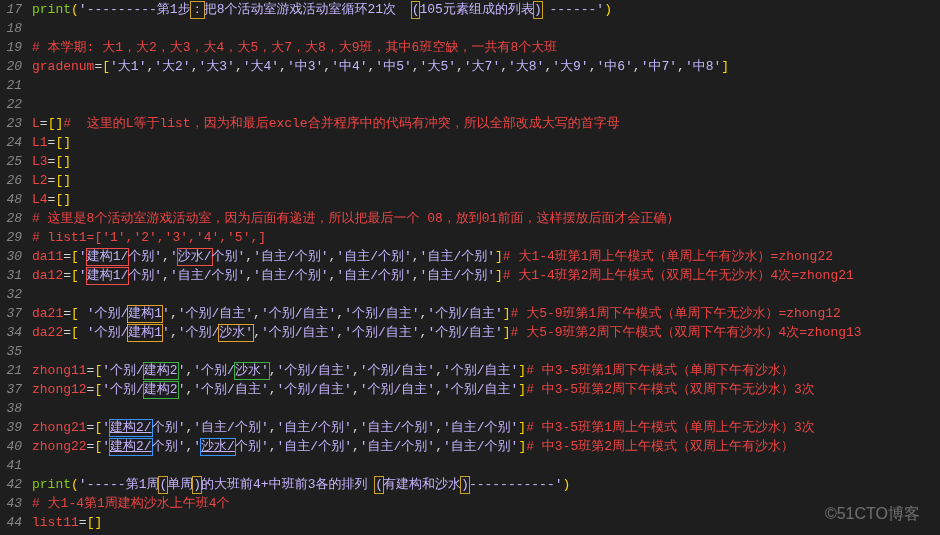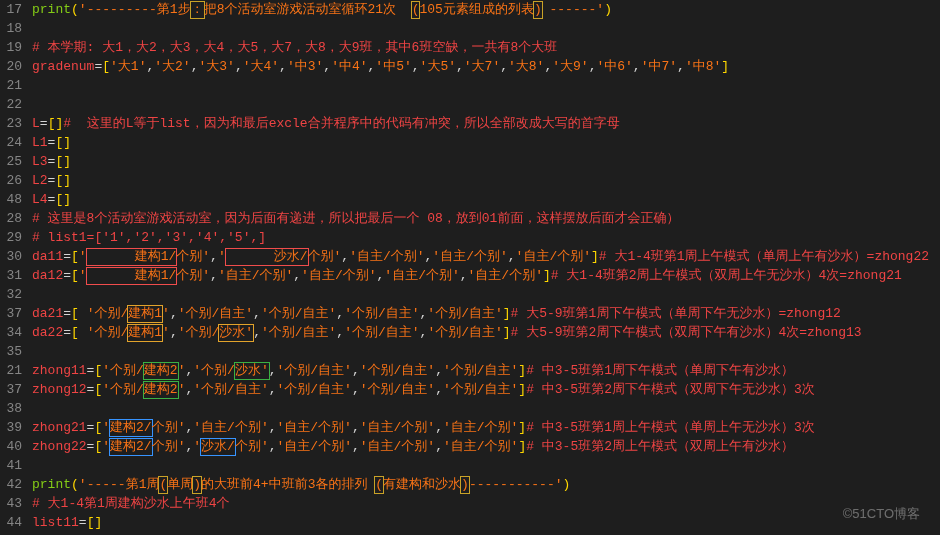--- a/index.html
+++ b/index.html
@@ -15,40 +15,41 @@
     position: relative;
   }
   .editor { display: flex; }
   .gutter {
     width: 32px;
     text-align: right;
     padding-right: 10px;
     color: #858585;
     user-select: none;
     flex-shrink: 0;
+    font-style: italic;
   }
   .code { white-space: pre; }
   .line { height: 19px; }
   .c-fn  { color: #84cc16; }         
-  .c-str { color: #f97316; }         
+  .c-str { color: #c4b5fd; }         
   .c-com { color: #ef4444; }         
   .c-var { color: #ef4444; }         
   .c-brk { color: #d4d4d4; }         
   .c-gold{ color:#ffd700;}           
 
   .box { border:1.5px solid; padding:0 0; display:inline-block; line-height:16px; margin:0 -1px; }
-  .b-red    { border-color:#f14c4c;padding-left:48px; }
+  .b-red    { border-color:#f14c4c; }
   .b-orange { border-color:#e2a32b;text-align:center; }
   .b-green  { border-color:#3bb143; }
-  .b-blue   { border-color:#3794ff; }
+  .b-blue   { border-color:#3794ff;text-decoration:underline; }
   .b-gold   { border-color:#c9a227; }
 
   .watermark{
     position:absolute; right:20px; bottom:12px;
-    color:#ffffff; opacity:.35; font-size:13px;
+    color:#ffffff; opacity:.35; font-size:16px;
     font-family: "Microsoft YaHei", sans-serif;
   }
 </style>
 </head>
 <body>
 
 <div class="editor">
   <div class="gutter" id="gutter">
       <div class="line">17</div>
       <div class="line">18</div>

